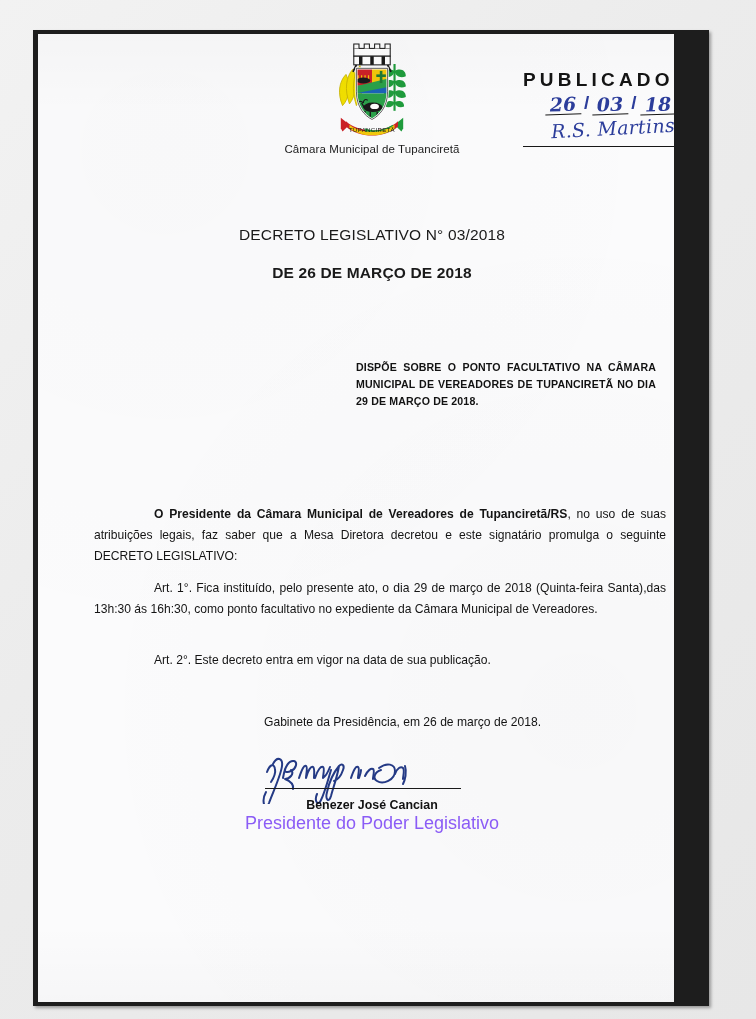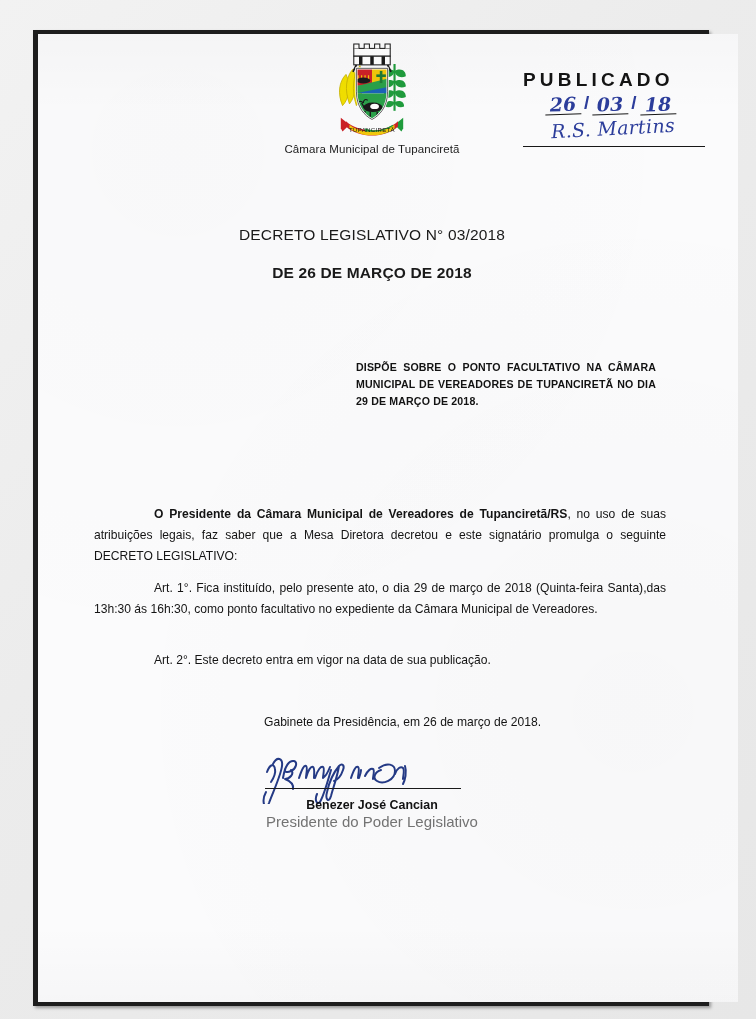--- a/index.html
+++ b/index.html
@@ -35,21 +35,21 @@
     top: 30px;
     width: 676px;
     height: 976px;
     background: #1d1d1d;
     box-shadow: 2px 2px 3px rgba(0,0,0,.35);
   }
   #page-sheet {
     position: absolute;
     left: 38px;
     top: 34px;
-    width: 700px;
+    width: 636px;
     height: 968px;
     background: #fbfbfc;
     overflow: hidden;
   }
   
   #page-sheet::after {
     content: "";
     position: absolute;
     inset: 0;
     pointer-events: none;
@@ -232,22 +232,22 @@
   #sig-name {
     margin-top: -6px;
     font-size: 12.4px;
     font-weight: bold;
     color: #121212;
     position: relative;
     z-index: 3;
   }
   #sig-role {
     margin-top: 1px;
-    font-size: 15px;
-    color: #737373;
+    font-size: 18px;
+    color: #8b5cf6;
     position: relative;
     z-index: 3;
   }
 </style>
 </head>
 <body>
 
 <div id="scan-canvas">
   <div id="scan-bed"></div>
   <div id="page-frame"></div>

